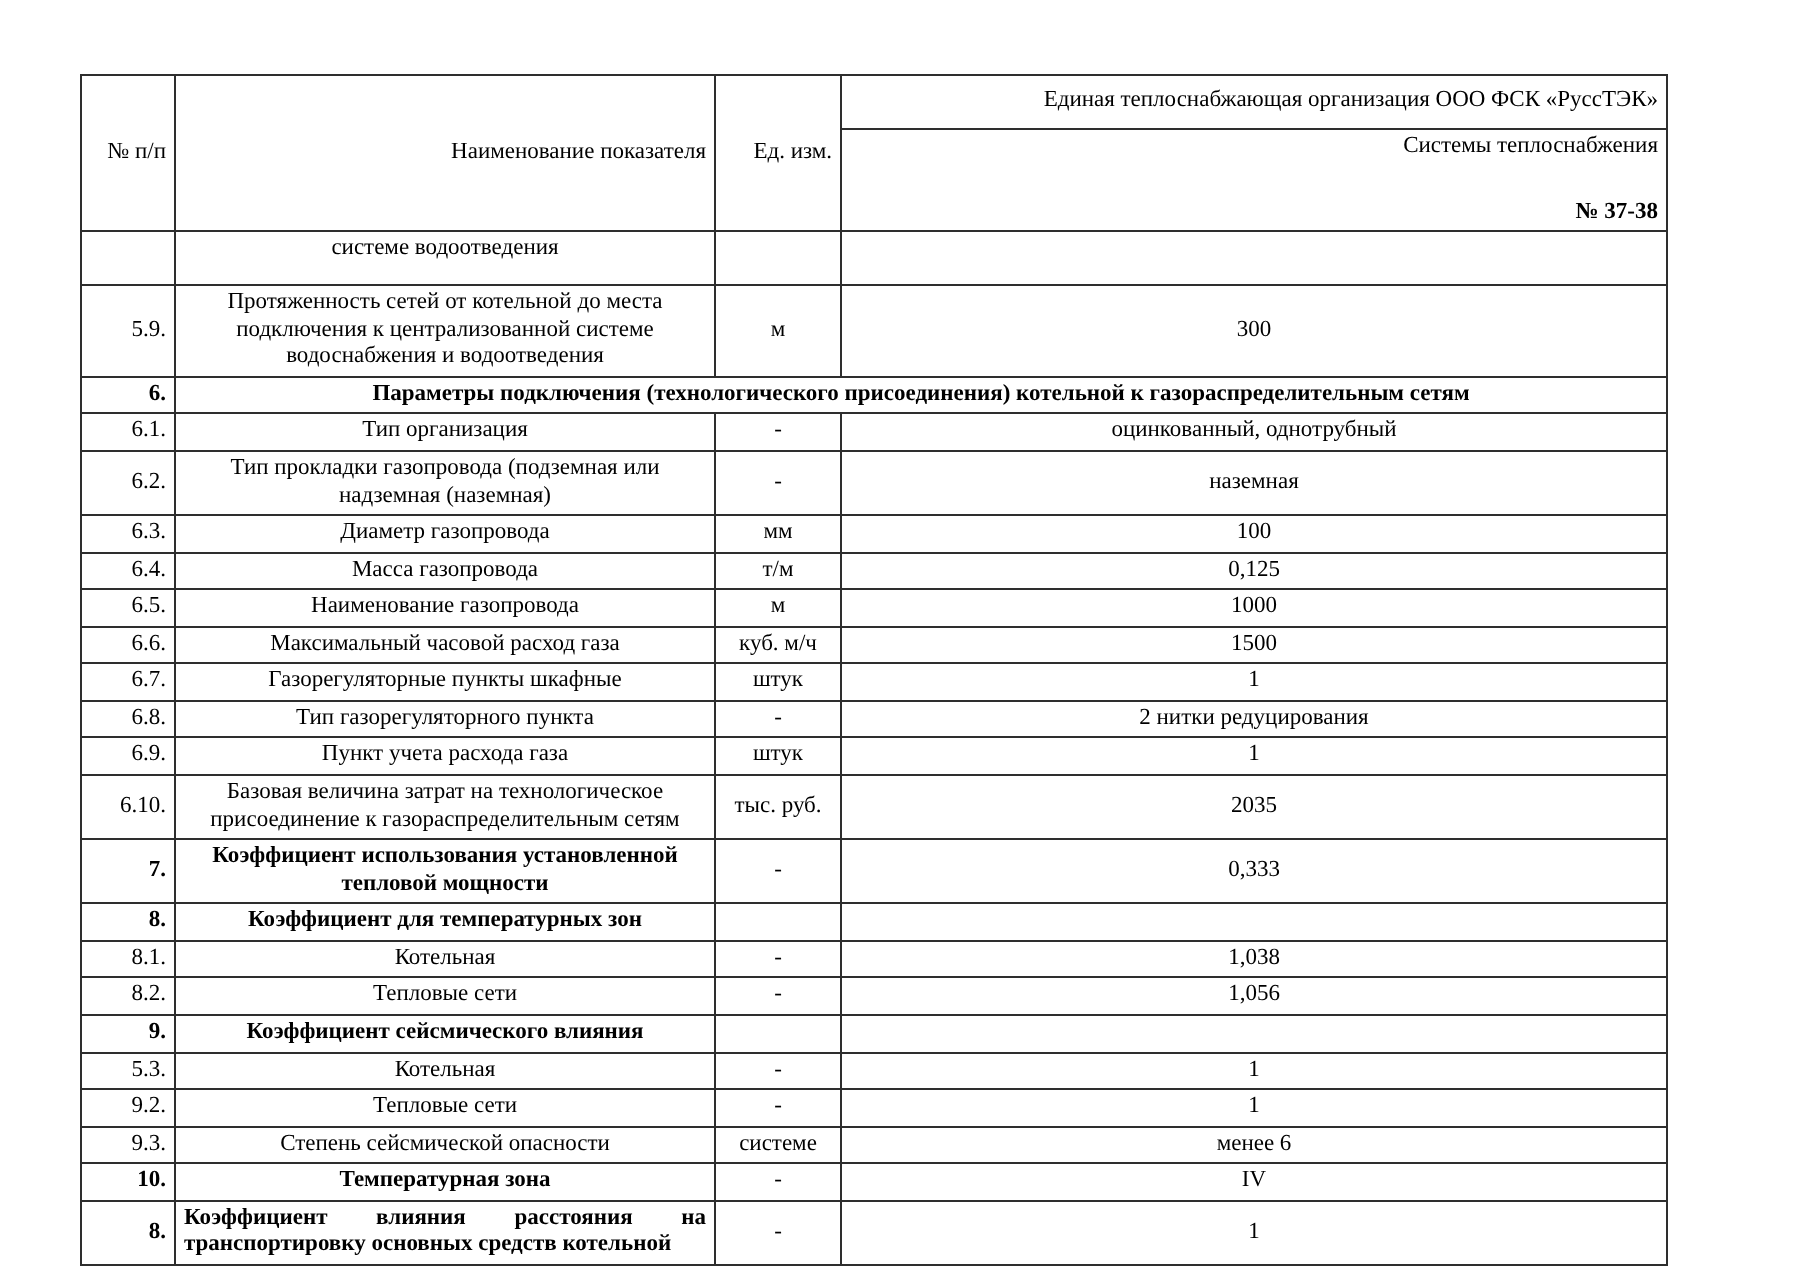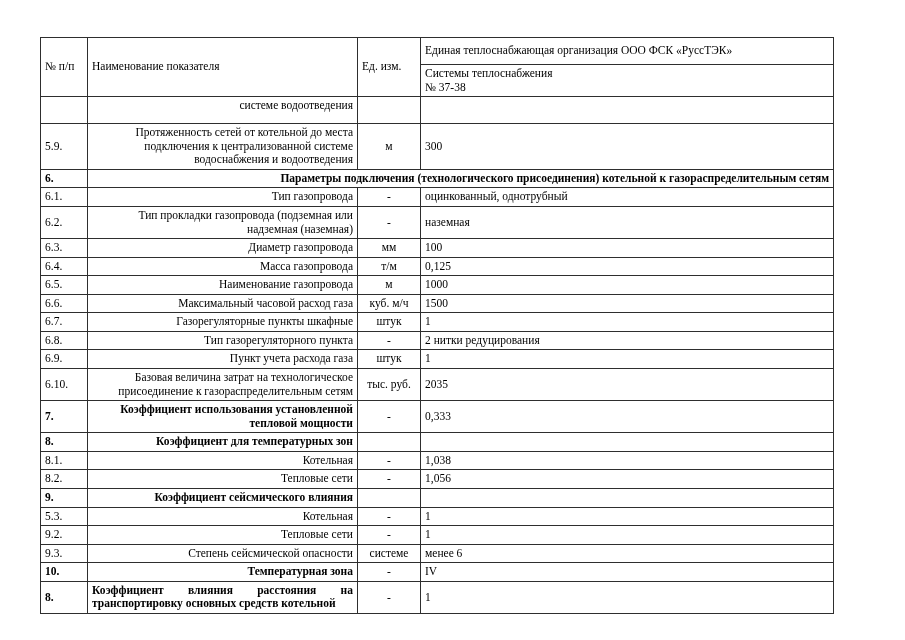--- a/index.html
+++ b/index.html
@@ -27,34 +27,34 @@
     line-height: 1.18;
   }
   table.doc th, table.doc td {
     border: 1px solid #2e2e2e;
     padding: 2px 4px;
     vertical-align: middle;
     word-wrap: break-word;
   }
   table.doc th {
     font-weight: normal;
-    text-align: left;
+    text-align: right;
   }
   th.org-head { height: 22px; }
   th.sys-head { height: 27px; }
-  .sys-line2 { font-weight: normal; display: block; }
+  .sys-line2 { font-weight: bold; display: block; margin-top: 19px; }
   .sys-line1 { display: block; }
 
-  td.num  { text-align: left; }
-  td.name { text-align: right; }
+  td.num  { text-align: right; }
+  td.name { text-align: center; }
   td.unit { text-align: center; }
-  td.val  { }
+  td.val  { text-align: center; }
 
   tr.section td.num, tr.section td.merged { font-weight: bold; }
-  tr.section td.merged { text-align: right; }
+  tr.section td.merged { text-align: center; }
   tr.bold td.num, tr.bold td.name { font-weight: bold; }
   tr.justify td.name { text-align: justify; }
   tr.cont td { vertical-align: top; height: 22px; }
 </style>
 </head>
 <body>
 
 <div class="page">
   <table class="doc">
     <colgroup>
@@ -90,21 +90,21 @@
           <td class="name">Протяженность сетей от котельной до места подключения к централизованной системе водоснабжения и водоотведения</td>
           <td class="unit">м</td>
           <td class="val">300</td>
         </tr>
         <tr class="section">
           <td class="num">6.</td>
           <td class="merged" colspan="3">Параметры подключения (технологического присоединения) котельной к газораспределительным сетям</td>
         </tr>
         <tr>
           <td class="num">6.1.</td>
-          <td class="name">Тип газопровода</td>
+          <td class="name">Тип организация</td>
           <td class="unit">-</td>
           <td class="val">оцинкованный, однотрубный</td>
         </tr>
         <tr>
           <td class="num">6.2.</td>
           <td class="name">Тип прокладки газопровода (подземная или надземная (наземная)</td>
           <td class="unit">-</td>
           <td class="val">наземная</td>
         </tr>
         <tr>

